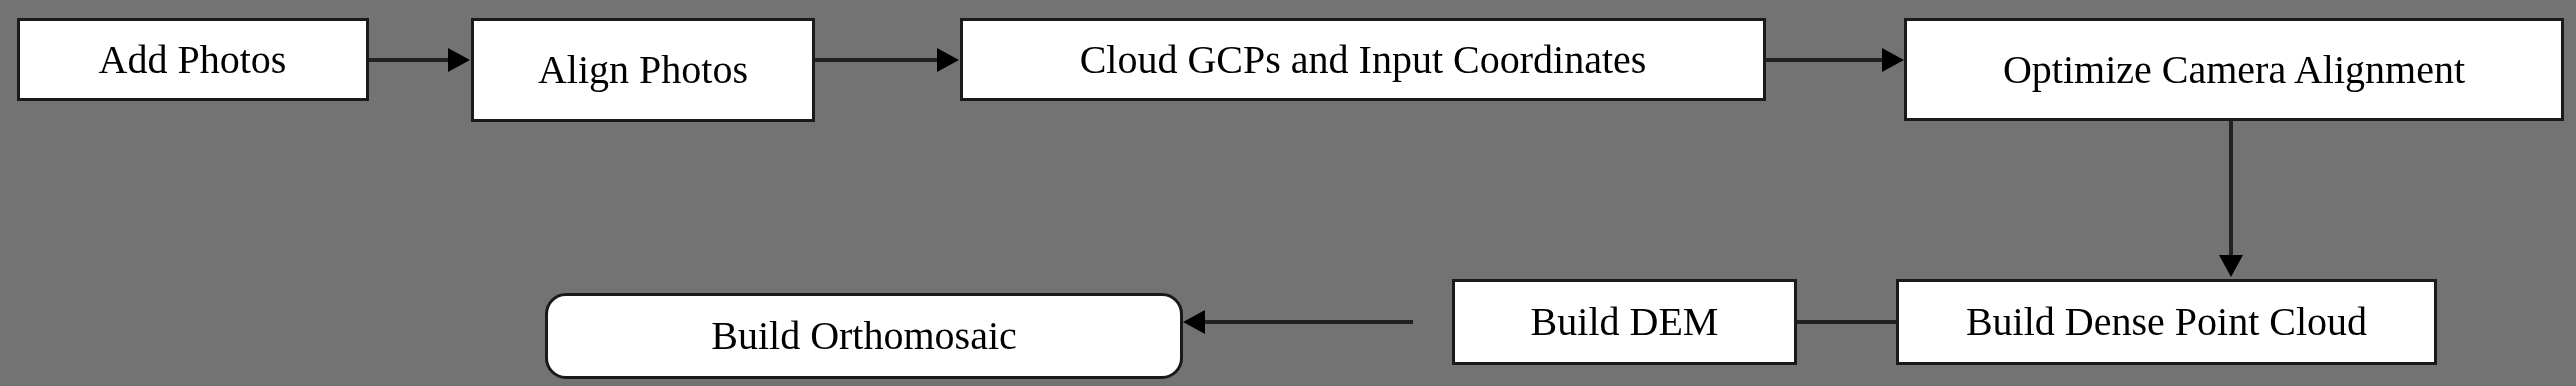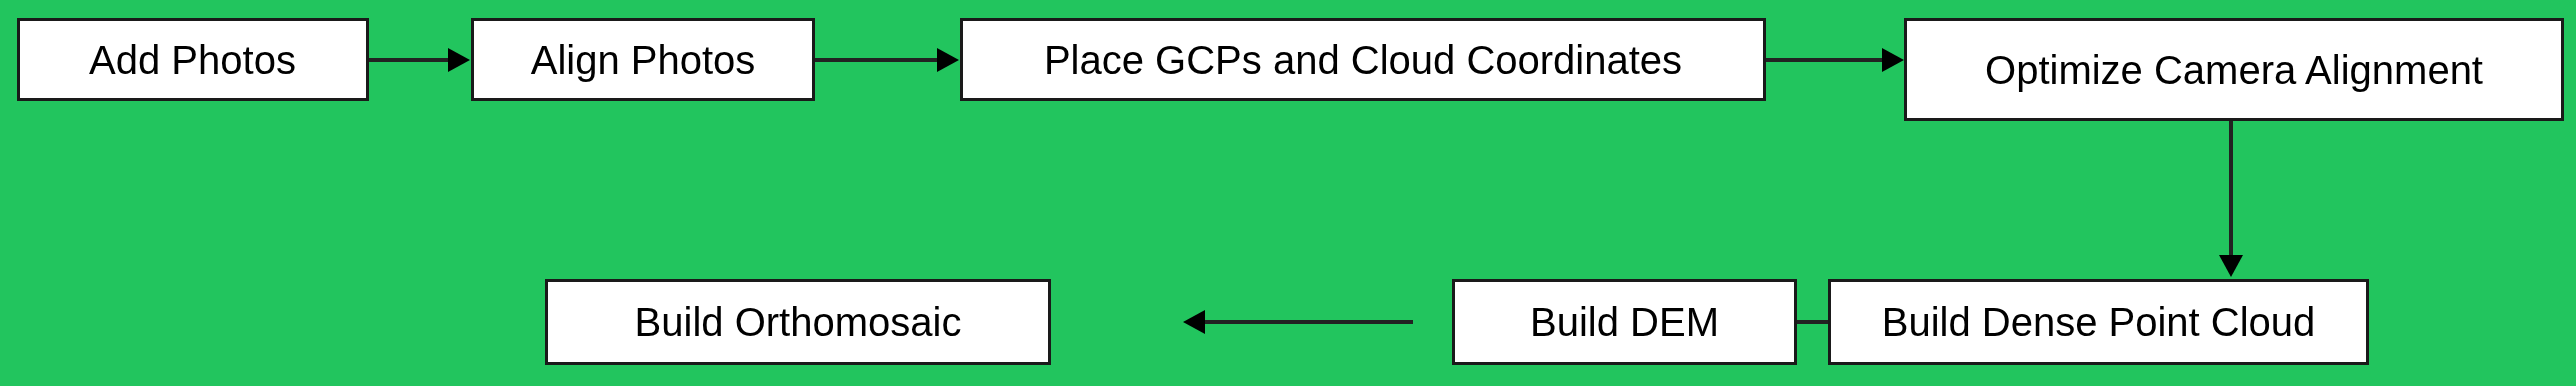--- a/index.html
+++ b/index.html
@@ -4,23 +4,23 @@
 <style>
   html, body {
     margin: 0;
     padding: 0;
     background: #ffffff;
   }
   #canvas {
     position: relative;
     width: 2576px;
     height: 386px;
-    background: #22c55e;
+    background: #737373;
     overflow: hidden;
-    font-family: Liberation Sans, sans-serif;
+    font-family: Liberation Serif, serif;
     text-align: right;
   }
   .node {
     position: absolute;
     box-sizing: border-box;
     background: #ffffff;
     border: 3px solid #1a1a1a;
     display: flex;
     align-items: center;
     justify-content: center;
@@ -102,38 +102,38 @@
 
   <div class="edge" style="left:1183px; top:320px; width:229px; height:3.7px;">
     <div class="edge-h-line" style="left:19.5px; width:210px;"></div>
     <div class="arrowhead arrow-left" style="left:0; top:-9.7px;"></div>
   </div>
 
   <div class="node" style="left:16.5px; top:18px; width:352px; height:83px;">
     <span class="node-label">Add Photos</span>
   </div>
 
-  <div class="node" style="left:471px; top:18px; width:344px; height:83px;">
+  <div class="node" style="left:471px; top:18px; width:344px; height:104px;">
     <span class="node-label">Align Photos</span>
   </div>
 
   <div class="node" style="left:960px; top:18px; width:806px; height:83px;">
-    <span class="node-label">Place GCPs and Cloud Coordinates</span>
+    <span class="node-label">Cloud GCPs and Input Coordinates</span>
   </div>
 
   <div class="node" style="left:1904px; top:18px; width:660px; height:103px;">
     <span class="node-label">Optimize Camera Alignment</span>
   </div>
 
-  <div class="node" style="left:1828px; top:279px; width:541px; height:86px;">
+  <div class="node" style="left:1896px; top:279px; width:541px; height:86px;">
     <span class="node-label">Build Dense Point Cloud</span>
   </div>
 
   <div class="node" style="left:1412px; top:279px; width:345px; height:86px;margin-left:40px;">
     <span class="node-label">Build DEM</span>
   </div>
 
-  <div class="node" style="left:545px; top:279px; width:506px; height:86px;">
+  <div class="node" style="left:545px; top:293px; width:638px; height:86px;border-radius:21px;">
     <span class="node-label">Build Orthomosaic</span>
   </div>
 
 </div>
 
 
 </body></html>

